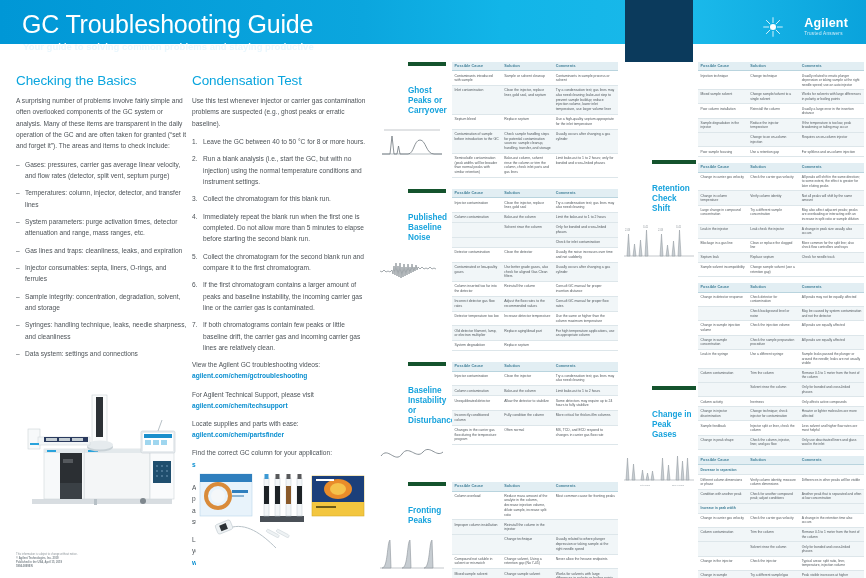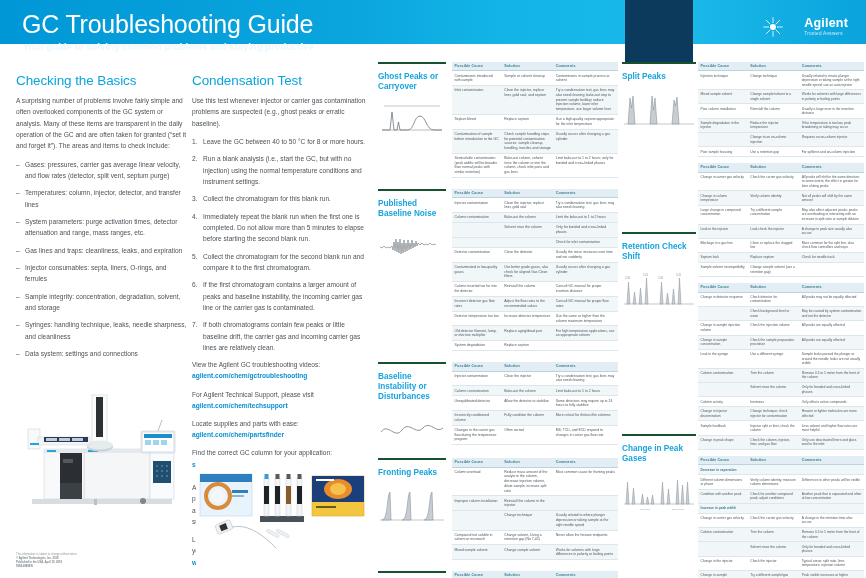--- a/index.html
+++ b/index.html
@@ -100,22 +100,22 @@
   .tt col.c1 { width:30%; }
   .tt col.c2 { width:31%; }
   .tt col.c3 { width:39%; }
 
   
   .tt-narrow td { font-size:3.3px; }
 
   
   .sec-label {
     color:#17a3dd; font-size:8.2px; font-weight:bold;
-    line-height:1.22; border-top:2px solid #14532d;
-    padding-top:8px; margin-bottom:4px;
+    line-height:1.22; border-top:4px solid #14532d;
+    padding-top:20px; margin-bottom:4px;margin-left:30px;
   }
   .thumb { width:100%; height:46px; position:relative; }
   .thumb svg { width:100%; height:100%; display:block; }
 
   .grp { display:flex; gap:6px; margin-bottom:6px; }
   .grp .gutter { width:68px; flex:0 0 68px; }
   .grp .tblwrap { flex:1; min-width:0; }
 
   
   .tbl-only { margin-bottom:6px; }
@@ -608,31 +608,20 @@
           </tr>
             </thead>
 
         </table>
       </div>
     </div>
 
   </div>
 
   <div class="col col-4">
-    <div style="margin-bottom:2px;">
-      <div class="sec-label">Split Peaks</div>
-      <div class="thumb">
-        <svg viewBox="0 0 74 46">
-          <line x1="2" y1="38" x2="72" y2="38" stroke="#9aa3a9" stroke-width="0.6"></line>
-          <path d="M6 38 L8 12 L9.5 22 L11 10 L13 38 Z" fill="#c7cdd2" stroke="#8d949a" stroke-width="0.6"></path>
-          <path d="M28 38 L30 10 L31.5 24 L33 12 L35 38 Z" fill="#c7cdd2" stroke="#8d949a" stroke-width="0.6"></path>
-          <path d="M50 38 L52 14 L53.5 20 L55 11 L57 38 Z" fill="#c7cdd2" stroke="#8d949a" stroke-width="0.6"></path>
-        </svg>
-      </div>
-    </div>
     <div style="height:98px;"></div>
 
     <div style="margin-bottom:2px;">
       <div class="sec-label">Retention Check Shift</div>
       <div class="thumb">
         <svg viewBox="0 0 74 46">
           <line x1="2" y1="38" x2="72" y2="38" stroke="#9aa3a9" stroke-width="0.6"></line>
           <g fill="#c7cdd2" stroke="#8d949a" stroke-width="0.5">
             <path d="M5 38 L6.5 16 L8 38 Z"></path>
               <path d="M11 38 L12.5 26 L14 38 Z"></path>

